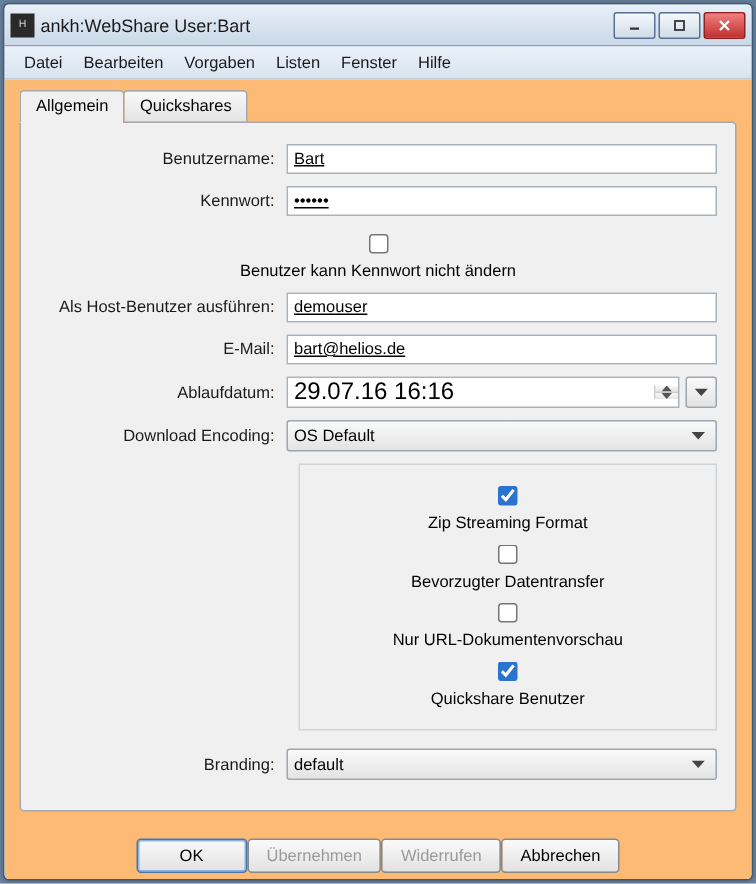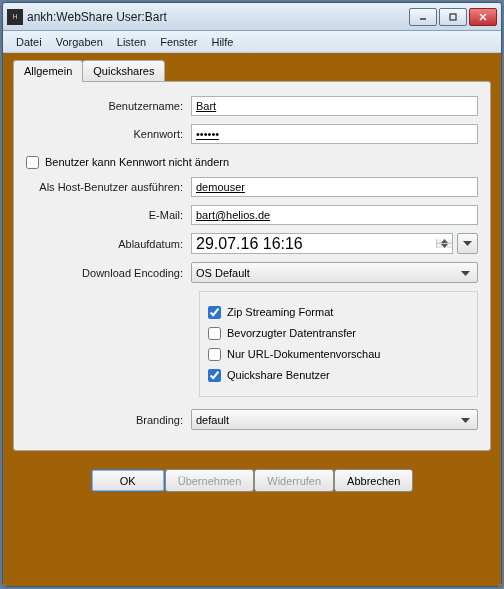--- a/index.html
+++ b/index.html
@@ -11,21 +11,21 @@
 .titlebar-icon { width: 16px; height: 16px; background: #2a2a2a; margin-right: 4px; display:flex;align-items:center;justify-content:center;color:#ccc;font-size:7px;}
 .titlebar-text { flex: 1; font-size: 12px; color: #1a1a1a; }
 .win-btns { display: flex; gap: 2px; }
 .win-btn { width: 28px; height: 18px; border: 1px solid #5a7090; border-radius: 2px; background: linear-gradient(#f4f8fc,#d0dce8); display: flex; align-items: center; justify-content: center; }
 .win-btn.close { background: linear-gradient(#f08080,#c03030); border-color: #902020; }
 .win-btn svg { width: 10px; height: 10px; }
 
 .menubar { height: 22px; background: linear-gradient(#eaf2fa,#d8e4f0); display: flex; align-items: center; padding: 0 6px; gap: 0; border-bottom: 1px solid #c0ccd8; }
 .menubar span { padding: 3px 7px; color: #1a1a1a; font-size: 11px; cursor: default; }
 
-.content { padding: 6px 10px 2px 10px; background: #a16207; height: calc(100% - 50px); display:flex; flex-direction:column; }
+.content { padding: 6px 10px 2px 10px; background: #fdba74; height: calc(100% - 50px); display:flex; flex-direction:column; }
 
 .tabstrip { display: flex; position: relative; top: 1px; z-index: 2; }
 .tab { padding: 4px 10px; border: 1px solid #a8a8a8; background: linear-gradient(#f8f8f8,#e4e4e4); border-top-left-radius: 3px; border-top-right-radius: 3px; margin-right: -1px; cursor: default; }
 .tab.active { background: #f0f0f0; border-bottom: 1px solid #f0f0f0; }
 
 .panel { border: 1px solid #a8a8a8; border-radius: 0 3px 3px 3px; background: #f0f0f0; padding: 14px 12px 12px 12px; flex: 0 0 auto; }
 
 .row { display: flex; align-items: center; margin-bottom: 8px; }
 .lbl { width: 165px; text-align: right; padding-right: 8px; color: #1a1a1a; font-size: 11px; }
 .fld { flex: 1; display: flex; align-items: center; gap: 4px; }
@@ -39,21 +39,21 @@
 .date-wrap { display:flex; width:100%; gap:4px; }
 .date-input { flex:1; height:21px; border:1px solid #aab3bc; background:#fff; display:flex; align-items:center; }
 .date-text { flex:1; padding:0 4px; font-size:16px; }
 .spin { width:16px; border-left:1px solid #c8c8c8; display:flex; flex-direction:column; }
 .spin div { flex:1; display:flex; align-items:center; justify-content:center; background:linear-gradient(#f8f8f8,#e4e4e4); }
 .spin div:first-child{border-bottom:1px solid #c8c8c8;}
 .cal-btn { width:21px; height:21px; border:1px solid #9da5ae; background:linear-gradient(#fafafa,#e3e3e3); display:flex; align-items:center; justify-content:center; border-radius:2px; }
 
 .chk-group { margin-left: 173px; border: 1px solid #d0d4d8; padding: 10px 8px; margin-top: 4px; margin-bottom: 12px; }
 .chk-group.noborder { border:none; padding:0 0 4px 0; margin:0; }
-.chk { display: flex; gap: 6px; padding: 4px 0; }
+.chk { display: flex; align-items: center; gap: 6px; padding: 4px 0; flex-direction: column; }
 .chk input { width: 13px; height: 13px; accent-color: #2a74d0; }
 .chk label { font-size: 11px; }
 
 .btnbar { display: flex; justify-content: center; gap: 0; margin-top: 18px; }
 .btn { min-width: 74px; height: 23px; border: 1px solid #8a8a8a; background: linear-gradient(#fafafa,#e2e2e2); border-radius: 3px; padding: 0 12px; display:flex; align-items:center; justify-content:center; font-size:11px; }
 .btn.default { border-color: #4a74a8; box-shadow: 0 0 0 1px #89b3e0 inset; }
 .btn.disabled { color: #9a9a9a; }
 </style>
 </head>
 <body>
@@ -77,20 +77,21 @@
           <svg viewBox="0 0 10 10">
             <line x1="2" y1="2" x2="8" y2="8" stroke="#fff" stroke-width="1.5"></line>
             <line x1="8" y1="2" x2="2" y2="8" stroke="#fff" stroke-width="1.5"></line>
           </svg>
         </div>
     </div>
   </div>
 
   <div class="menubar">
     <span>Datei</span>
+    <span>Bearbeiten</span>
     <span>Vorgaben</span>
     <span>Listen</span>
     <span>Fenster</span>
     <span>Hilfe</span>
   </div>
 
   <div class="content">
     <div class="tabstrip">
       <div class="tab active">Allgemein</div>
       <div class="tab">Quickshares</div>

